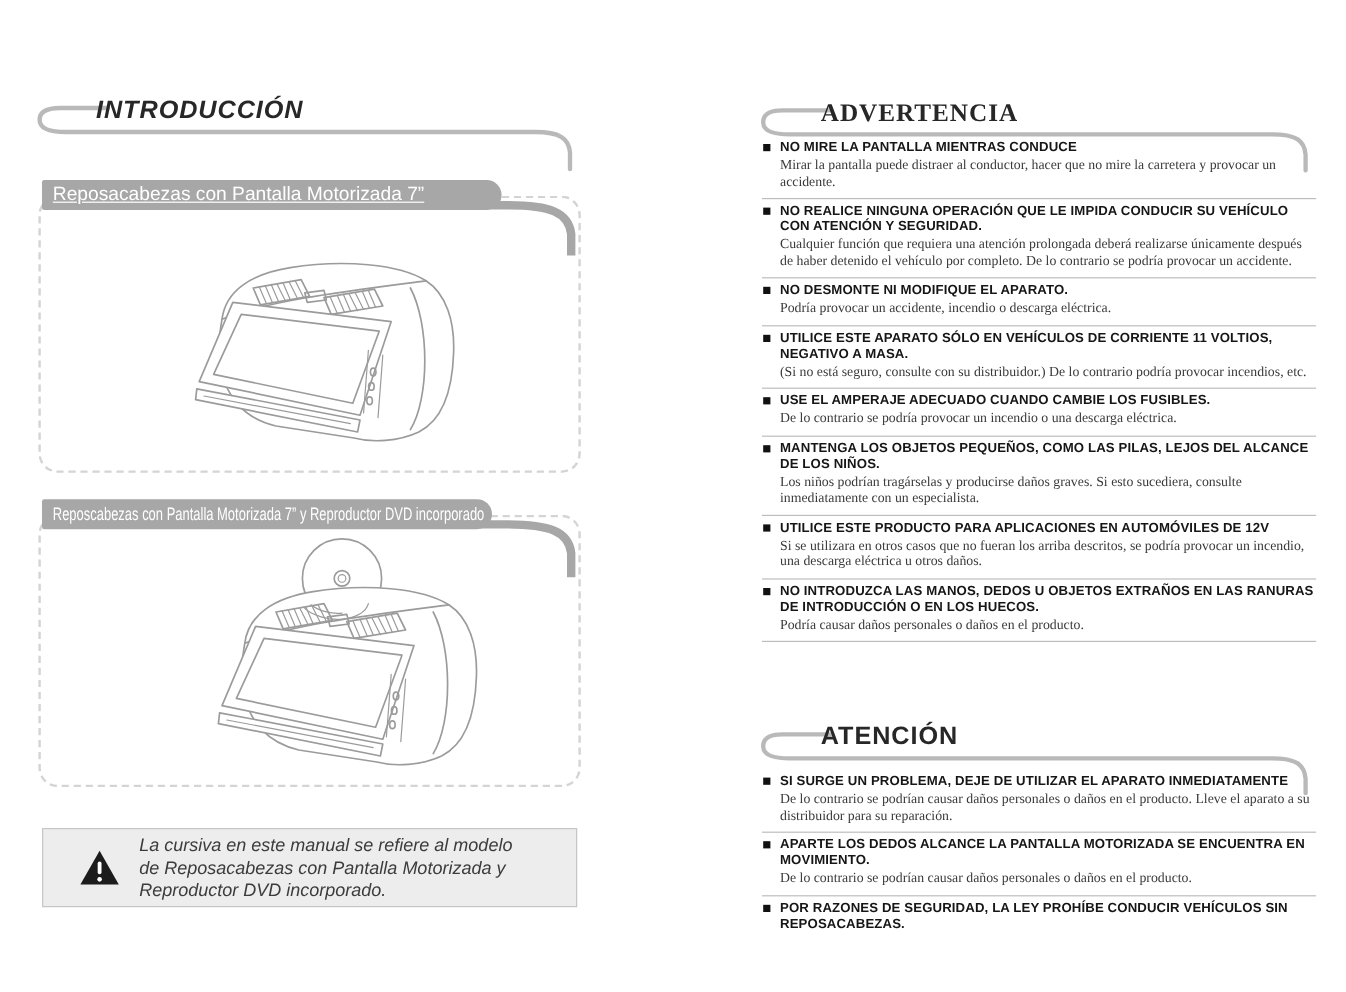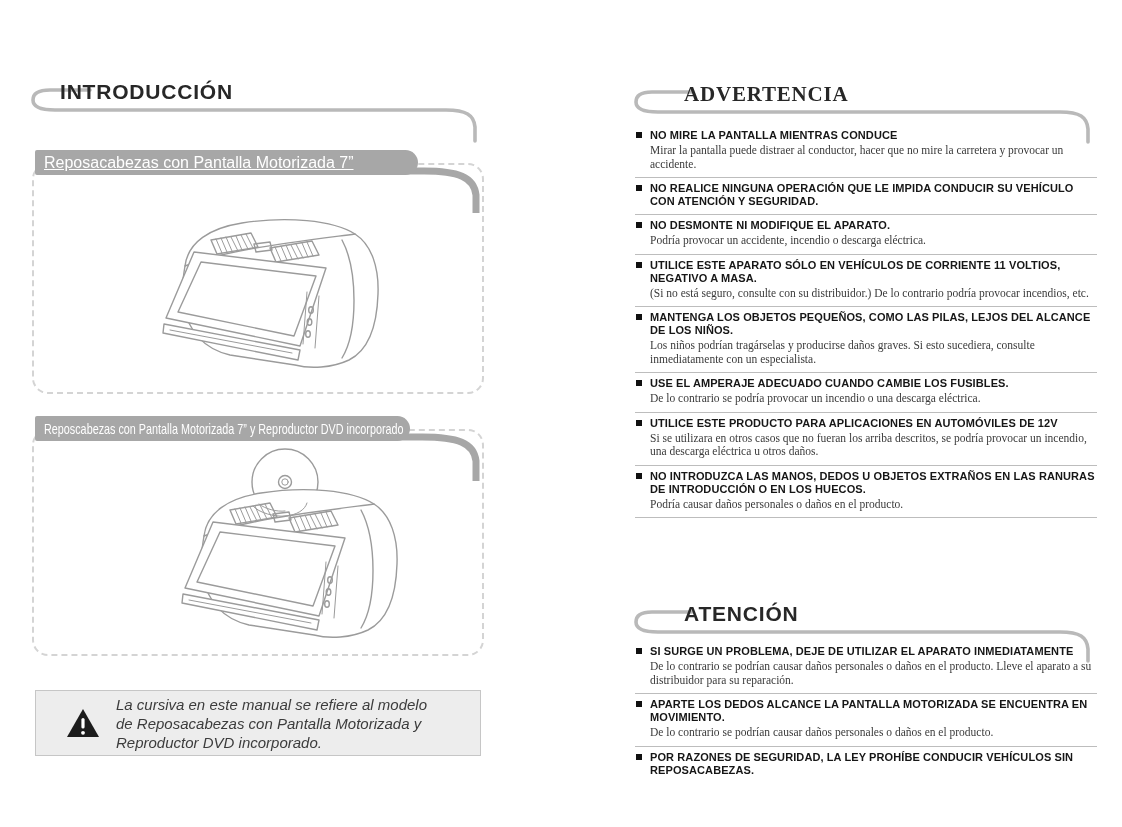--- a/index.html
+++ b/index.html
@@ -29,37 +29,37 @@
 
   
   .note{position:absolute;left:35px;top:690px;width:446px;height:66px;background:var(--note_bg,#ededed);
         border:1px solid #c6c6c6;display:flex;align-items:center;box-sizing:border-box;}
   .note .tri{margin-left:30px;flex:0 0 auto;}
   .note .ntext{margin-left:16px;width:330px;font:italic 15px/19px "Liberation Sans",sans-serif;
         color:#3c3c3c;}
 
   
   .wlist{position:absolute;left:635px;width:462px;overflow:hidden;}
-  #advertencia-list{top:125px;height:474px;}
+  #advertencia-list{top:113px;height:474px;}
   #atencion-list{top:641px;height:186px;}
   .w-item{position:relative;padding:4px 0 6px 15px;border-bottom:1px solid var(--separator,#bdbdbd);}
   #atencion-list .w-item:last-child{border-bottom:none;}
   .bullet{position:absolute;left:1px;top:7px;width:6px;height:6px;background:#111;}
   .w-head{font:bold 11px/13px "Liberation Sans",sans-serif;color:#161616;letter-spacing:.1px;}
   .w-body{font:11.5px/13.5px "Liberation Serif",serif;color:#3a3a3a;margin-top:2px;}
 </style>
 </head>
 <body>
 
 <div class="page">
 
   <svg class="swoosh" style="left:28px;top:84px;" width="452" height="62" viewBox="0 0 452 62">
     <path d="M62,6 L22,6 C8,6 5,11 5,16 C5,23 14,26 27,26 L418,26 C438,26 446,31 447,43 L447,57"></path>
   </svg>
-  <div class="sec-title" style="left:60px;top:80px;">INTRODUCCIÓN</div>
+  <div class="sec-title" style="left:80px;top:80px;font-style:italic;">INTRODUCCIÓN</div>
 
   <div class="pbox" style="left:32px;top:163px;width:448px;height:227px;"></div>
   <div class="banner" style="left:35px;top:150px;width:383px;box-sizing:border-box;"><span>Reposacabezas con Pantalla Motorizada 7”</span></div>
   <svg class="tail" style="left:398px;top:161px;" width="88" height="54" viewBox="0 0 88 54">
     <path d="M0,10 L26,10 C60,10 76,16 78,34 L78,52"></path>
   </svg>
   <svg class="illus" style="left:118px;top:192px;" width="285" height="195" viewBox="0 0 285 195">
     <path class="wfill" d="M67,74 C70,50 92,36 124,31 C168,24 215,28 237,42 C254,53 261,76 260,102 C259,133 251,158 231,168 C214,176 192,177 177,173 L112,163 C86,157 70,139 66,114 C63,99 65,86 67,74 Z"></path>
     <path d="M67,74 C106,58 176,50 237,42"></path>
     <path d="M224,48 C240,78 240,140 224,166"></path>
@@ -125,40 +125,41 @@
 
   <div class="wlist" id="advertencia-list">
       <div class="w-item">
     <span class="bullet"></span>
     <div class="w-head">NO MIRE LA PANTALLA MIENTRAS CONDUCE</div>
     <div class="w-body">Mirar la pantalla puede distraer al conductor, hacer que no mire la carretera y provocar un accidente.</div>
   </div>
       <div class="w-item">
     <span class="bullet"></span>
     <div class="w-head">NO REALICE NINGUNA OPERACIÓN QUE LE IMPIDA CONDUCIR SU VEHÍCULO CON ATENCIÓN Y SEGURIDAD.</div>
+    <div class="w-body">Cualquier función que requiera una atención prolongada deberá realizarse únicamente después de haber detenido el vehículo por completo. De lo contrario se podría provocar un accidente.</div>
   </div>
       <div class="w-item">
     <span class="bullet"></span>
     <div class="w-head">NO DESMONTE NI MODIFIQUE EL APARATO.</div>
     <div class="w-body">Podría provocar un accidente, incendio o descarga eléctrica.</div>
   </div>
       <div class="w-item">
     <span class="bullet"></span>
     <div class="w-head">UTILICE ESTE APARATO SÓLO EN VEHÍCULOS DE CORRIENTE 11 VOLTIOS, NEGATIVO A MASA.</div>
     <div class="w-body">(Si no está seguro, consulte con su distribuidor.) De lo contrario podría provocar incendios, etc.</div>
   </div>
       <div class="w-item">
     <span class="bullet"></span>
-    <div class="w-head">MANTENGA LOS OBJETOS PEQUEÑOS, COMO LAS PILAS, LEJOS DEL ALCANCE DE LOS NIÑOS.</div>
-    <div class="w-body">Los niños podrían tragárselas y producirse daños graves. Si esto sucediera, consulte inmediatamente con un especialista.</div>
+    <div class="w-head">USE EL AMPERAJE ADECUADO CUANDO CAMBIE LOS FUSIBLES.</div>
+    <div class="w-body">De lo contrario se podría provocar un incendio o una descarga eléctrica.</div>
   </div>
       <div class="w-item">
     <span class="bullet"></span>
-    <div class="w-head">USE EL AMPERAJE ADECUADO CUANDO CAMBIE LOS FUSIBLES.</div>
-    <div class="w-body">De lo contrario se podría provocar un incendio o una descarga eléctrica.</div>
+    <div class="w-head">MANTENGA LOS OBJETOS PEQUEÑOS, COMO LAS PILAS, LEJOS DEL ALCANCE DE LOS NIÑOS.</div>
+    <div class="w-body">Los niños podrían tragárselas y producirse daños graves. Si esto sucediera, consulte inmediatamente con un especialista.</div>
   </div>
       <div class="w-item">
     <span class="bullet"></span>
     <div class="w-head">UTILICE ESTE PRODUCTO PARA APLICACIONES EN AUTOMÓVILES DE 12V</div>
     <div class="w-body">Si se utilizara en otros casos que no fueran los arriba descritos, se podría provocar un incendio, una descarga eléctrica u otros daños.</div>
   </div>
       <div class="w-item">
     <span class="bullet"></span>
     <div class="w-head">NO INTRODUZCA LAS MANOS, DEDOS U OBJETOS EXTRAÑOS EN LAS RANURAS DE INTRODUCCIÓN O EN LOS HUECOS.</div>
     <div class="w-body">Podría causar daños personales o daños en el producto.</div>

